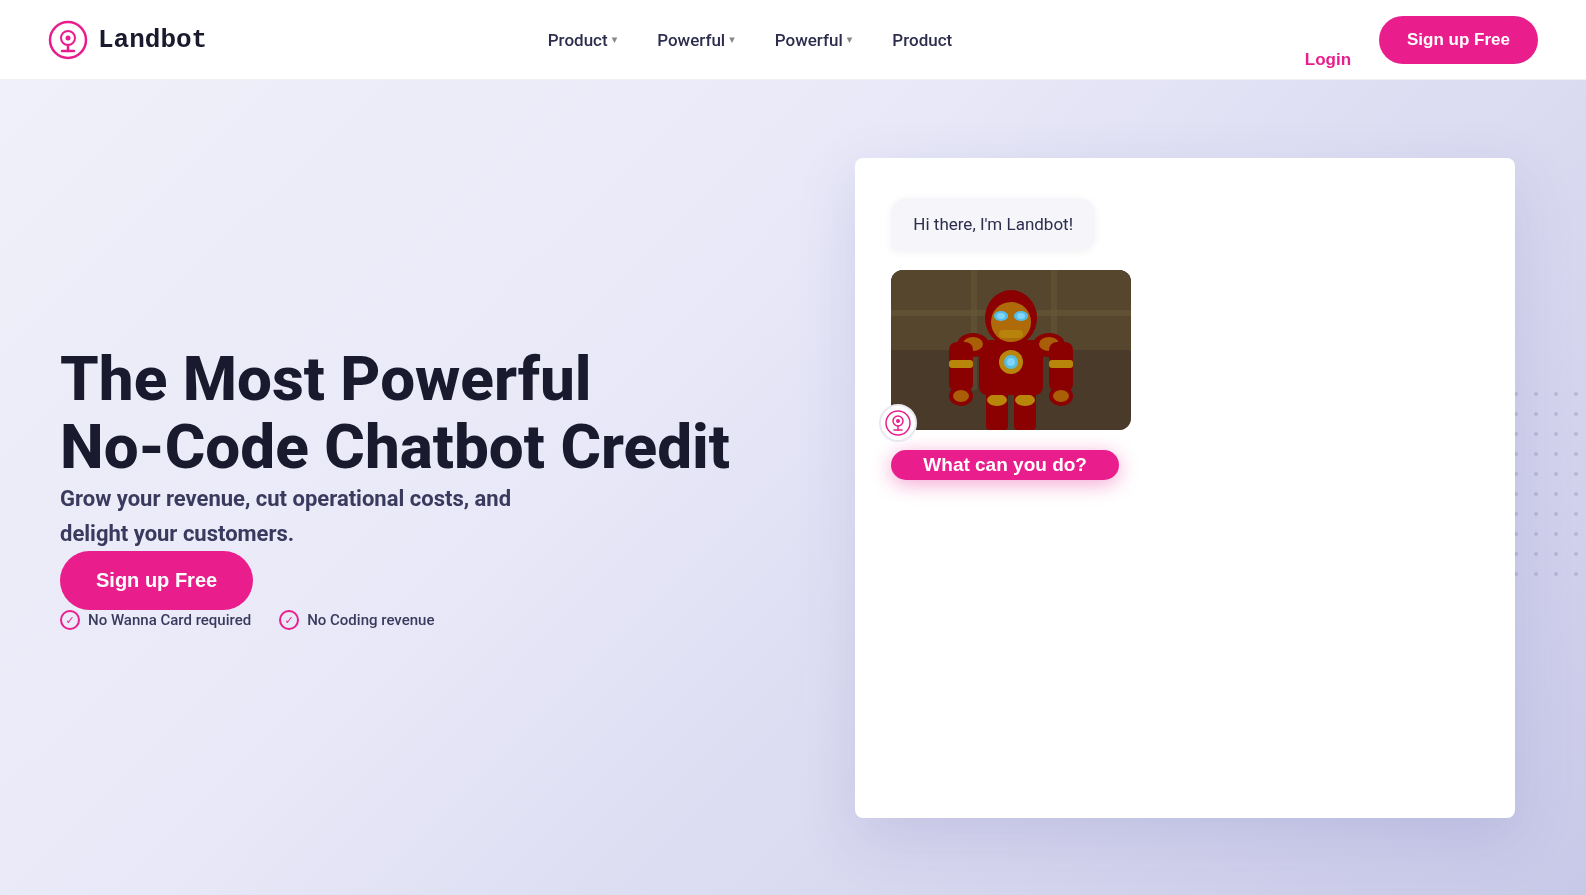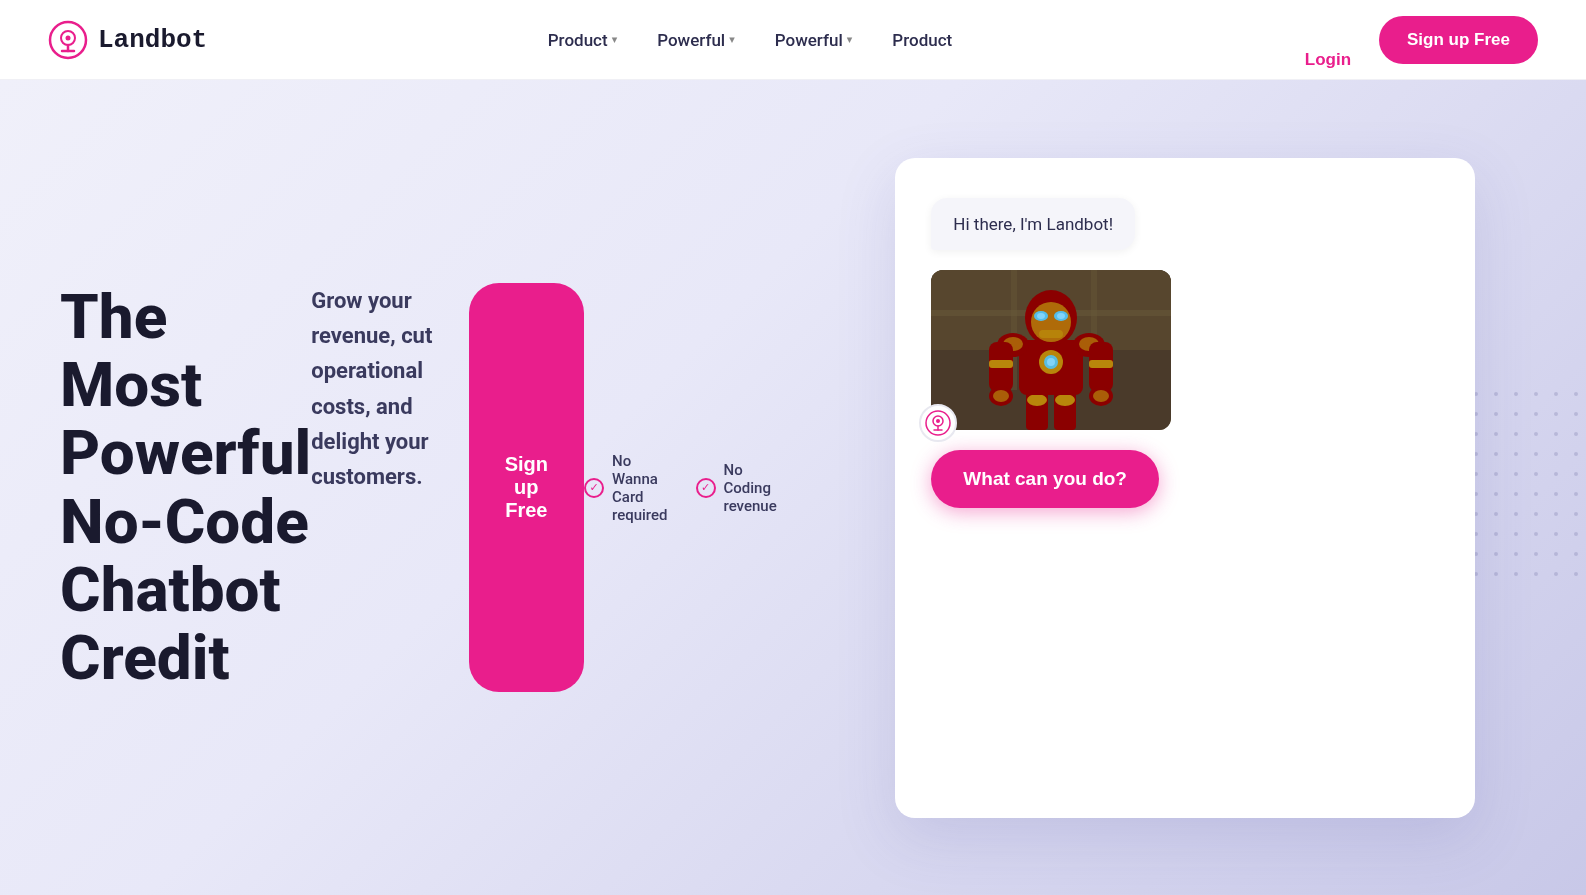--- a/index.html
+++ b/index.html
@@ -91,21 +91,21 @@
       align-items: center;
       min-height: calc(895px - 80px);
       background: linear-gradient(135deg, #f0f0fa 0%, #e8e8f8 40%, #d8d8f0 70%, #c8c8e8 100%);
       position: relative;
       overflow: hidden;
     }
     .hero-left {
       flex: 0 0 52%;
       padding: 60px 48px 60px 60px;
       display: flex;
-      flex-direction: row;
+      flex-direction: column;
     }
     .hero-title {
       font-size: 62px;
       font-weight: 800;
       color: #1a1a2e;
       line-height: 1.1;
     }
     .hero-subtitle {
       font-size: 22px;
       color: #3a3a5e;
@@ -176,23 +176,23 @@
     }
     .dot {
       width: 4px;
       height: 4px;
       background: #9090bb;
       border-radius: 50%;
     }
 
     .chat-widget {
       background: #ffffff;
-      border-radius: 20px;
+      border-radius: 8px;
       box-shadow: 0 20px 60px rgba(80, 80, 160, 0.15);
-      width: 580px;
+      width: 660px;
       min-height: 660px;
       padding: 40px 36px;
       display: flex;
       flex-direction: column;
       gap: 20px;
       position: relative;
       z-index: 2;
     }
 
     .chat-bubble {
@@ -236,21 +236,21 @@
     .avatar-inner {
       width: 28px;
       height: 28px;
     }
 
     .chat-button {
       background: #e91e8c;
       color: #fff;
       border: none;
       border-radius: 30px;
-      padding: 18px 32px;
+      padding: 4px 32px;
       font-size: 19px;
       font-weight: 600;
       cursor: pointer;
       text-align: center;
       max-width: 80%;
       align-self: flex-start;
       box-shadow: 0 4px 20px rgba(233, 30, 140, 0.4);
     }
   </style>
 </head>

